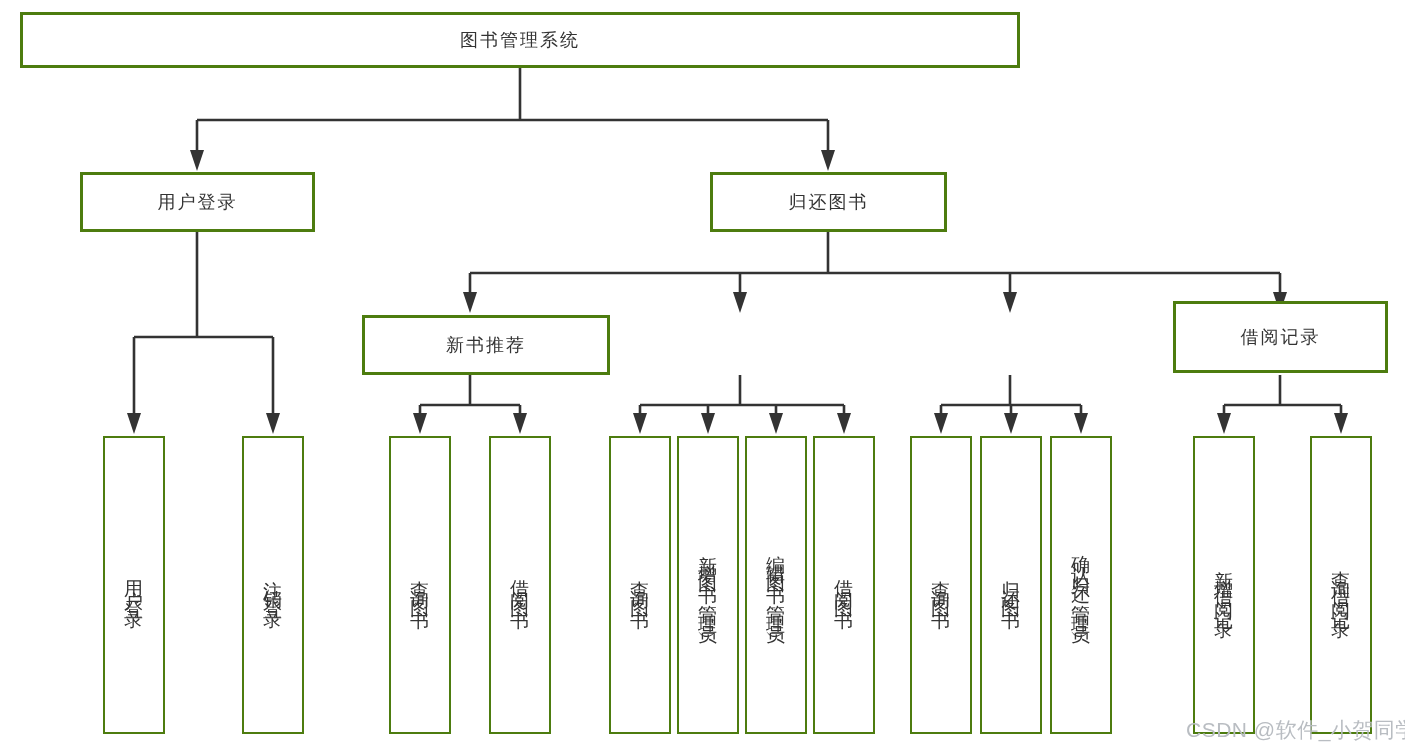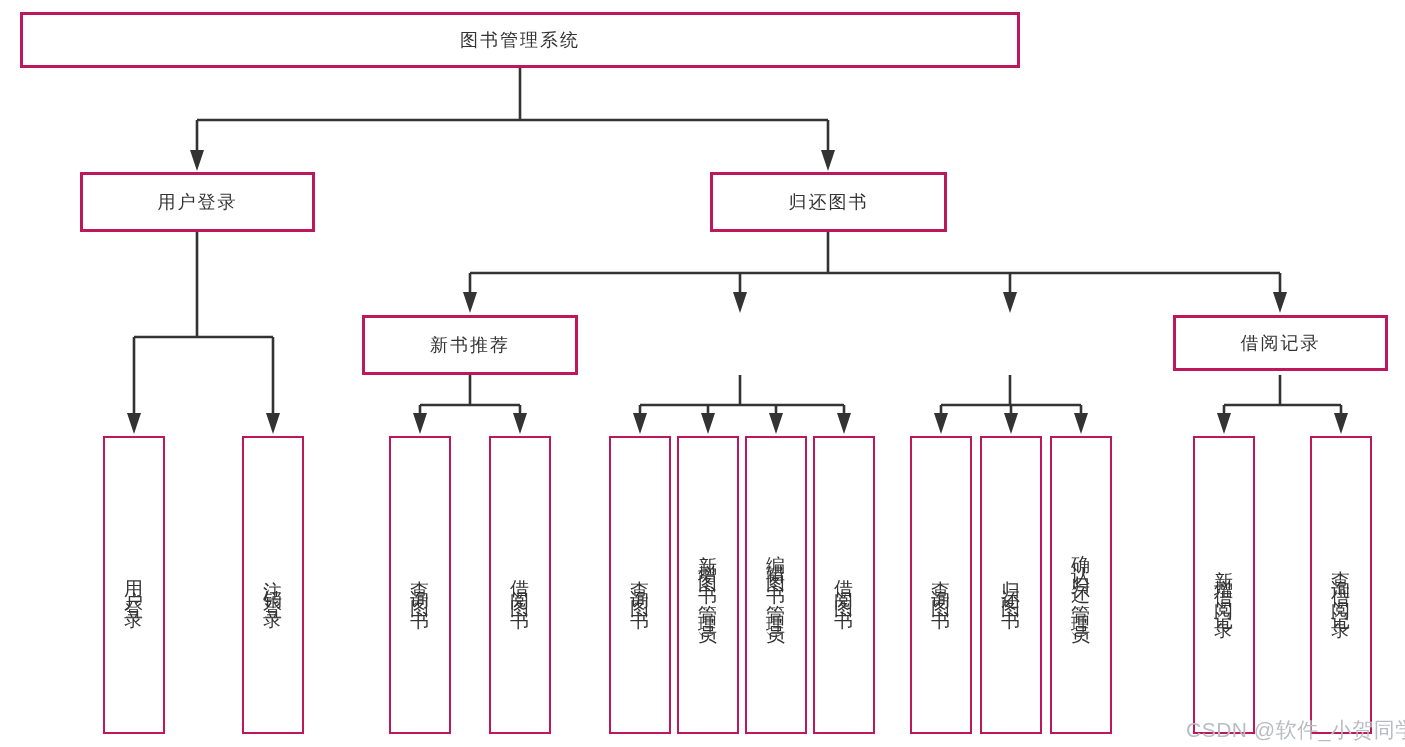--- a/index.html
+++ b/index.html
@@ -29,21 +29,21 @@
     stroke-width: 2.6;
     fill: none;
   }
   .connector-svg polygon {
     fill: #333333;
     stroke: none;
   }
   .box {
     position: absolute;
     background: #ffffff;
-    border: 3px solid #be185d;
+    border: 3px solid #4d7c0f;
     display: flex;
     align-items: center;
     justify-content: center;
     box-sizing: border-box;
     z-index: 2;
   }
   .box.hlabel span {
     font-size: 18px;
     letter-spacing: 2px;
     color: #333333;
@@ -133,24 +133,24 @@
     <span>图书管理系统</span>
   </div>
 
   <div class="box hlabel" style="left:80px; top:172px; width:235px; height:60px;">
     <span>用户登录</span>
   </div>
   <div class="box hlabel" style="left:710px; top:172px; width:237px; height:60px;">
     <span>归还图书</span>
   </div>
 
-  <div class="box hlabel" style="left:362px; top:315px; width:216px; height:60px;">
+  <div class="box hlabel" style="left:362px; top:315px; width:248px; height:60px;">
     <span>新书推荐</span>
   </div>
-  <div class="box hlabel" style="left:1173px; top:315px; width:215px; height:56px;">
+  <div class="box hlabel" style="left:1173px; top:301px; width:215px; height:72px;">
     <span>借阅记录</span>
   </div>
 
   <div class="box leaf" style="left:103px;">
     <span>用户登录</span>
   </div>
   <div class="box leaf" style="left:242px;">
     <span>注销登录</span>
   </div>
 

